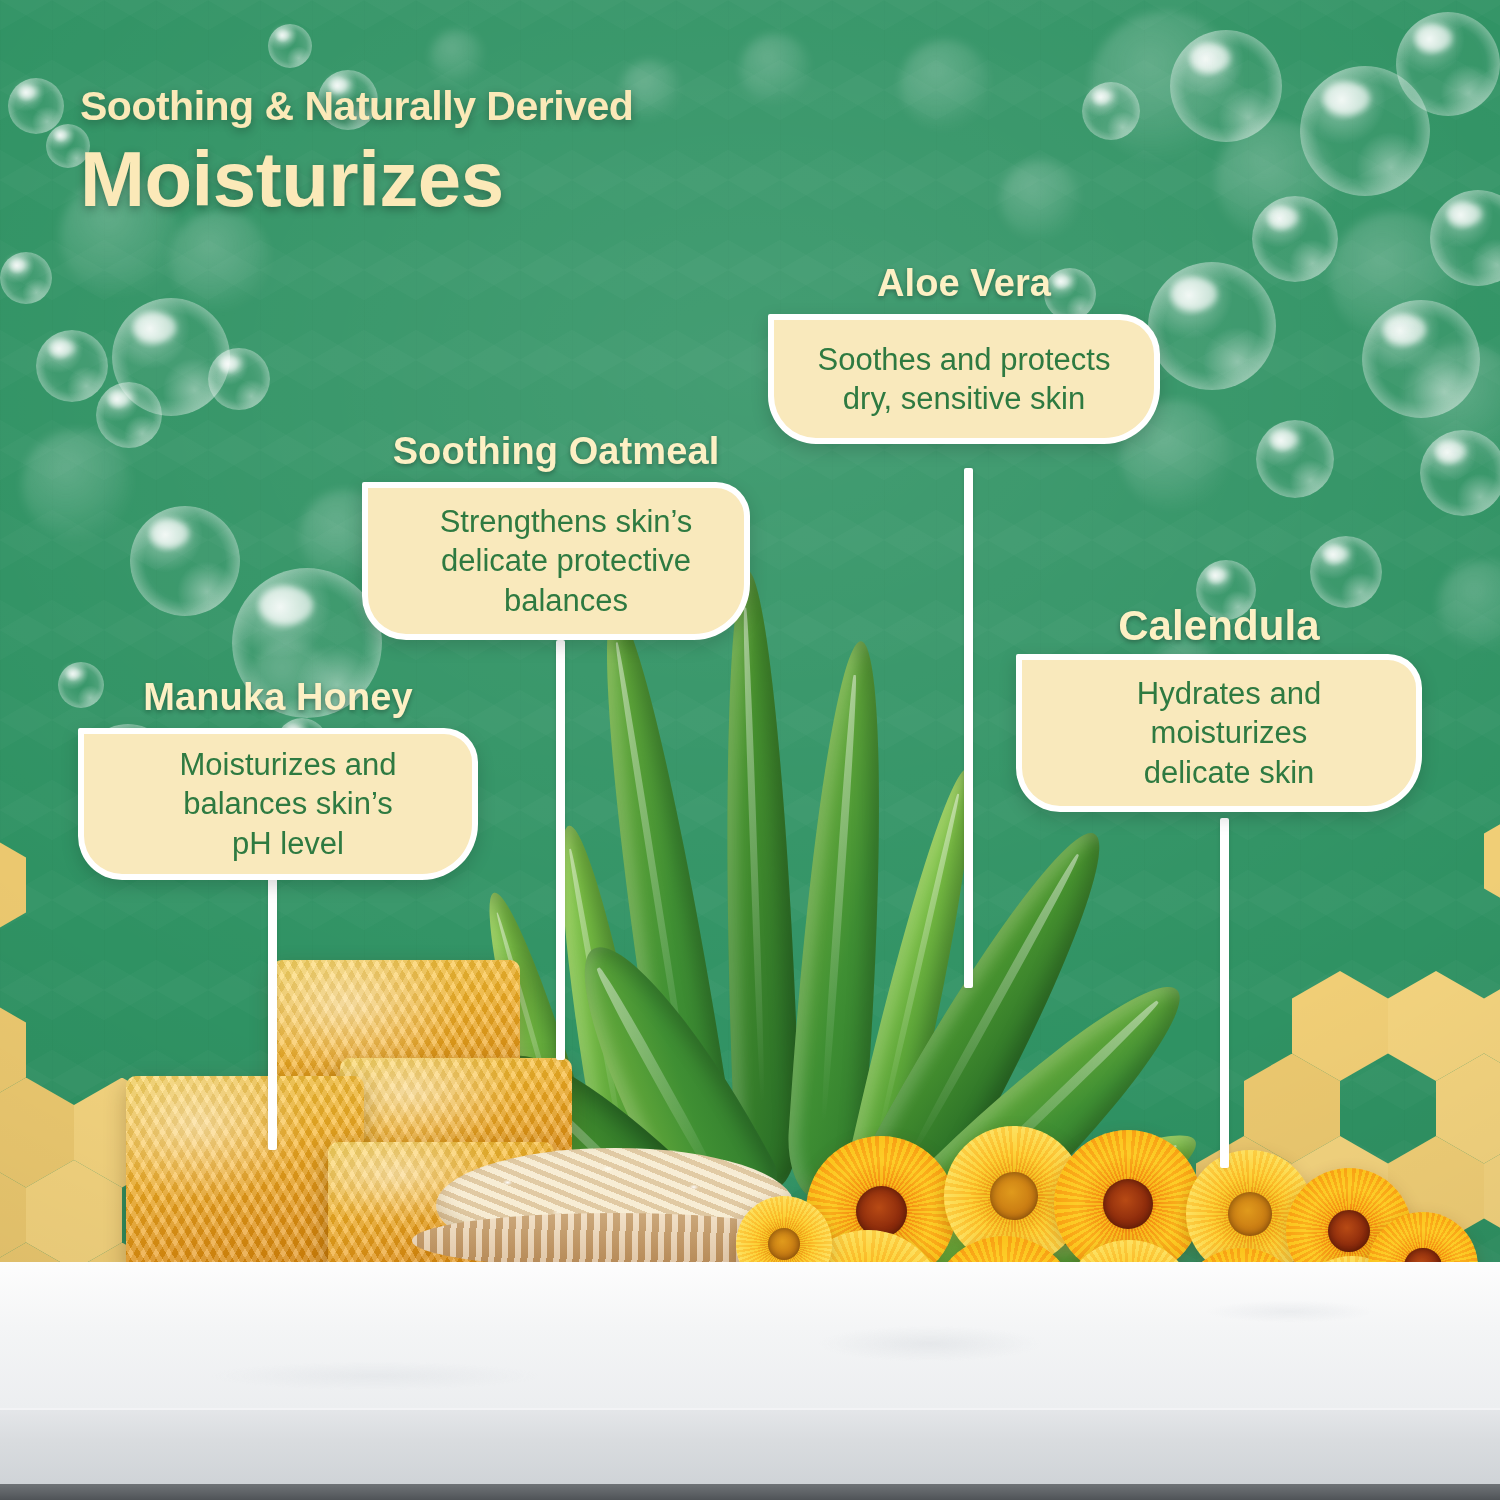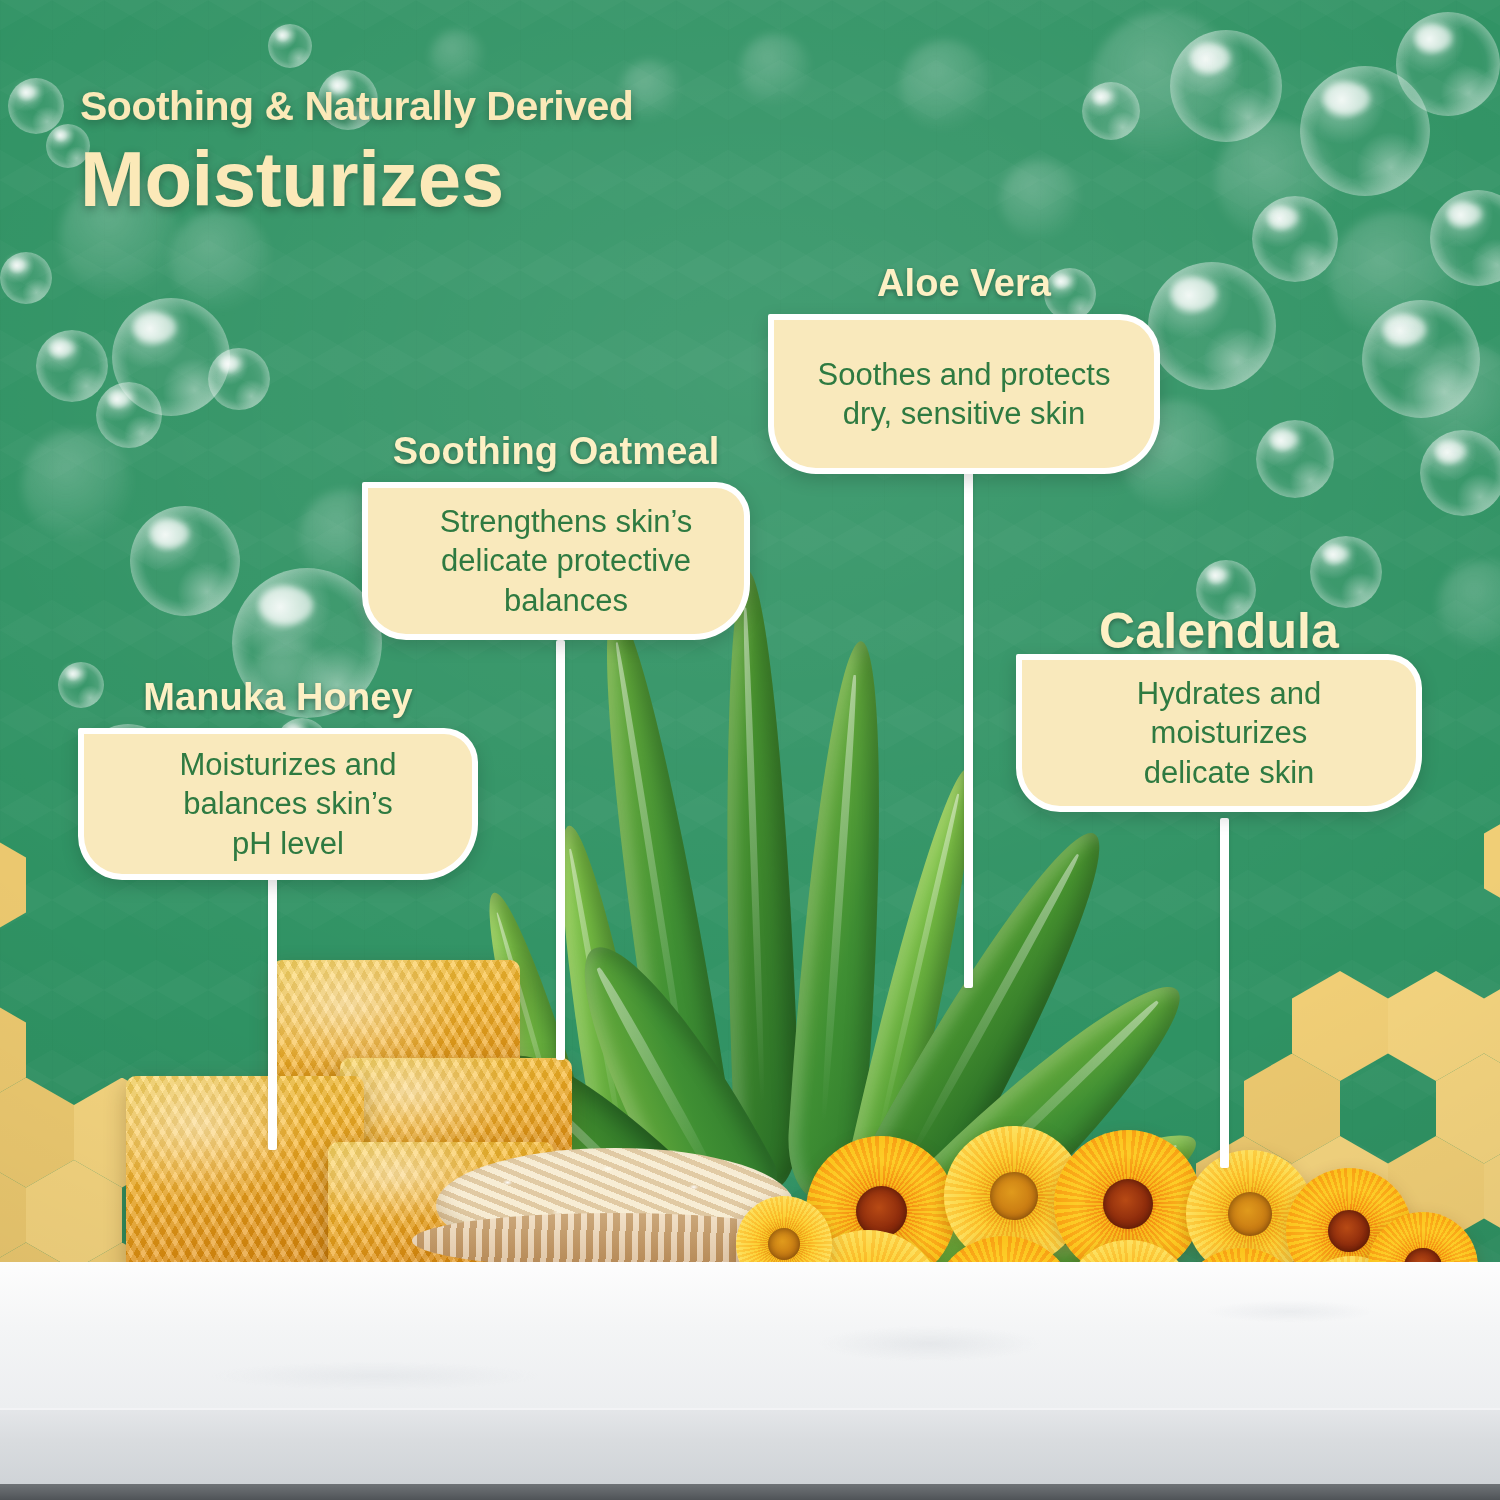--- a/index.html
+++ b/index.html
@@ -352,30 +352,30 @@
       <p>
         <span>Strengthens skin’s</span><br>
         <span>delicate protective</span><br>
         <span>balances</span>
       </p>
     </div>
   </div>
 
   <div class="callout" style="left:768px;top:262px;width:392px;">
     <div class="callout-title" style="top:0;font-size:38px;">Aloe Vera</div>
-    <div class="callout-box shape-b" style="top:52px;width:392px;height:160px;font-size:31px;">
+    <div class="callout-box shape-b" style="top:52px;width:392px;height:130px;font-size:31px;">
       <p>
         <span>Soothes and protects</span><br>
         <span>dry, sensitive skin</span>
       </p>
     </div>
   </div>
 
   <div class="callout" style="left:1016px;top:602px;width:406px;">
-    <div class="callout-title" style="top:0;font-size:50px;">Calendula</div>
+    <div class="callout-title" style="top:0;font-size:42px;">Calendula</div>
     <div class="callout-box shape-a" style="top:52px;width:406px;height:158px;font-size:31px;">
       <p>
         <span>Hydrates and</span><br>
         <span>moisturizes</span><br>
         <span>delicate skin</span>
       </p>
     </div>
   </div>
 
 </div>

